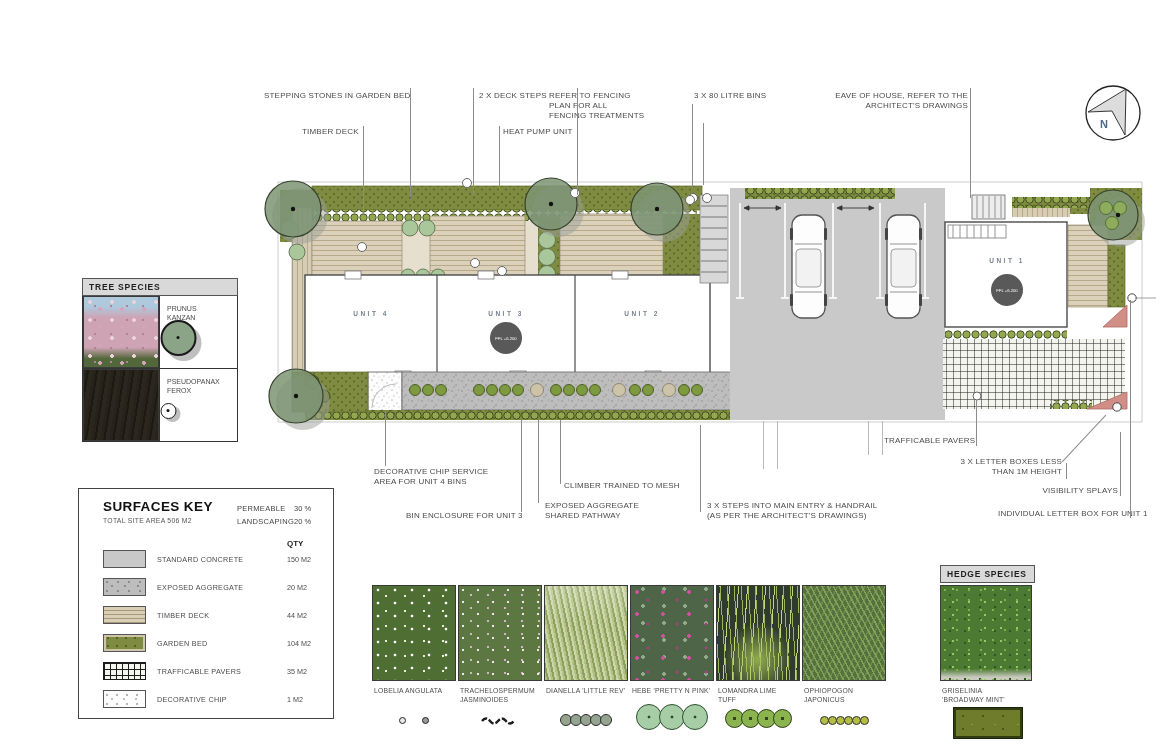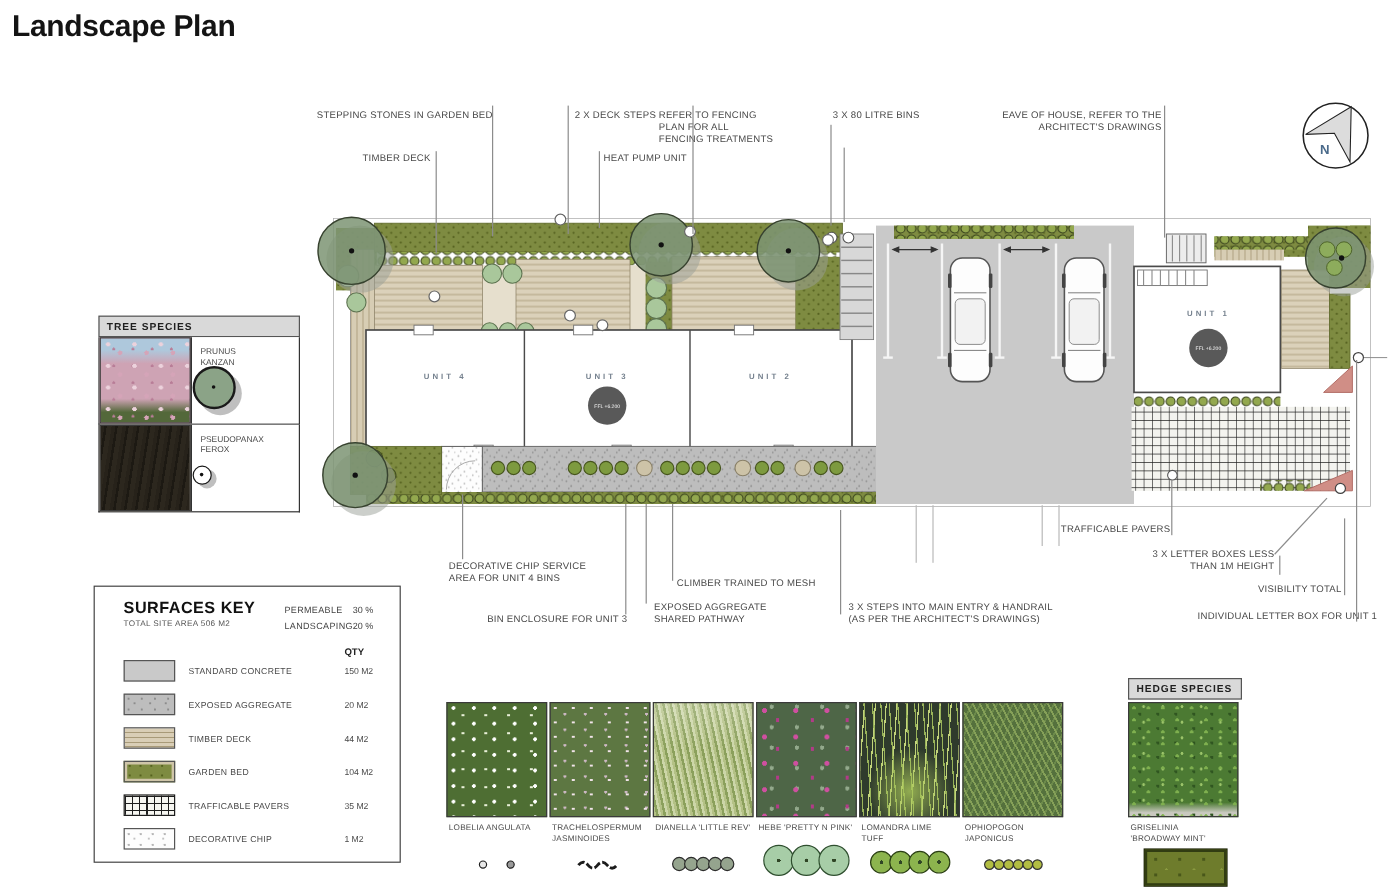--- a/index.html
+++ b/index.html
@@ -13,21 +13,21 @@
   .ann.r{text-align:right;}
   .lead{position:absolute;width:1px;background:#8c8c8c;display:block;}
   .lead.faint{background:#b9b9b9;}
   .diag{position:absolute;height:1px;background:#8c8c8c;transform-origin:center;}
   
   .panel-hd{background:#d9d9d9;border:1px solid #555;font-size:8.5px;font-weight:bold;
             color:#1f1f1f;letter-spacing:.8px;display:flex;align-items:center;padding:0 6px;
             box-sizing:border-box;}
   .ph{border:1px solid #3a3a3a;box-sizing:border-box;}
   
-  .tree-key{position:absolute;left:82px;top:263px;width:168px;}
+  .tree-key{position:absolute;left:82px;top:278px;width:156px;}
   .tk-row{display:flex;border:1px solid #333;border-top:none;height:72px;background:#fff;}
   .tk-photo{width:76px;height:100%;}
   .tk-cell{flex:1;position:relative;border-left:1px solid #333;}
   .tk-name{position:absolute;left:7px;top:8px;font-size:7px;color:#4a4a4a;white-space:pre-line;line-height:1.3;}
   .tk-sym{position:absolute;left:50%;top:58%;transform:translate(-50%,-50%);}
   .circ{border-radius:50%;box-sizing:border-box;position:relative;}
   .shadowed{position:relative;}
   .shadowed .shade{position:absolute;border-radius:50%;background:#a9a9a9;opacity:.75;}
   .dot::after{content:"";position:absolute;left:50%;top:50%;width:3px;height:3px;margin:-1.5px;
               border-radius:50%;background:#111;}
@@ -105,21 +105,20 @@
   .hedge-swatch{position:absolute;width:64px;height:26px;background:
      radial-gradient(circle 1.5px at 7px 6px,#49571a 90%,transparent),
      radial-gradient(circle 1.5px at 16px 15px,#8a9a40 90%,transparent),#6e7c2c;
      background-size:20px 13px,23px 15px;border:2px solid #313c12;box-shadow:0 0 0 1px #1d2408;}
 </style>
 </head>
 <body>
 
 <div class="canvas">
 
-  <h1 class="page-title">Landscape Plan</h1>
 
   <svg style="position:absolute;left:1083px;top:82px;" width="60" height="62" viewBox="0 0 60 62">
     <circle cx="30" cy="31" r="27" fill="none" stroke="#222" stroke-width="1.3"></circle>
     <polygon points="5,30 43,7 42,53 29,29" fill="#dcdcdc" stroke="#222" stroke-width="0.9"></polygon>
     <text x="17" y="46" font-size="11" fill="#4a6a8a" font-weight="bold">N</text>
   </svg>
 
   <svg style="position:absolute;left:260px;top:168px;" width="902" height="262" viewBox="0 0 902 262">
     <defs>
       <pattern id="garden" width="8" height="8" patternUnits="userSpaceOnUse">
@@ -388,21 +387,21 @@
 AREA FOR UNIT 4 BINS</div>
   <div class="ann" style="left:406px;top:511px">BIN ENCLOSURE FOR UNIT 3</div>
   <div class="ann" style="left:564px;top:481px">CLIMBER TRAINED TO MESH</div>
   <div class="ann" style="left:545px;top:501px">EXPOSED AGGREGATE
 SHARED PATHWAY</div>
   <div class="ann" style="left:707px;top:501px">3 X STEPS INTO MAIN ENTRY &amp; HANDRAIL
 (AS PER THE ARCHITECT'S DRAWINGS)</div>
   <div class="ann" style="left:884px;top:436px">TRAFFICABLE PAVERS</div>
   <div class="ann r" style="left:900px;top:457px;width:162px">3 X LETTER BOXES LESS
 THAN 1M HEIGHT</div>
-  <div class="ann r" style="left:1040px;top:486px;width:78px">VISIBILITY TOTAL</div>
+  <div class="ann r" style="left:1040px;top:486px;width:78px">VISIBILITY SPLAYS</div>
   <div class="ann" style="left:998px;top:509px">INDIVIDUAL LETTER BOX FOR UNIT 1</div>
 
   <i class="lead" style="left:410px;top:88px;height:109px"></i>
   <i class="lead" style="left:363px;top:126px;height:85px"></i>
   <i class="lead" style="left:473px;top:88px;height:107px"></i>
   <i class="lead" style="left:499px;top:126px;height:64px"></i>
   <i class="lead" style="left:577px;top:88px;height:107px"></i>
   <i class="lead" style="left:692px;top:104px;height:84px"></i>
   <i class="lead" style="left:703px;top:123px;height:62px"></i>
   <i class="lead" style="left:970px;top:88px;height:110px"></i>

